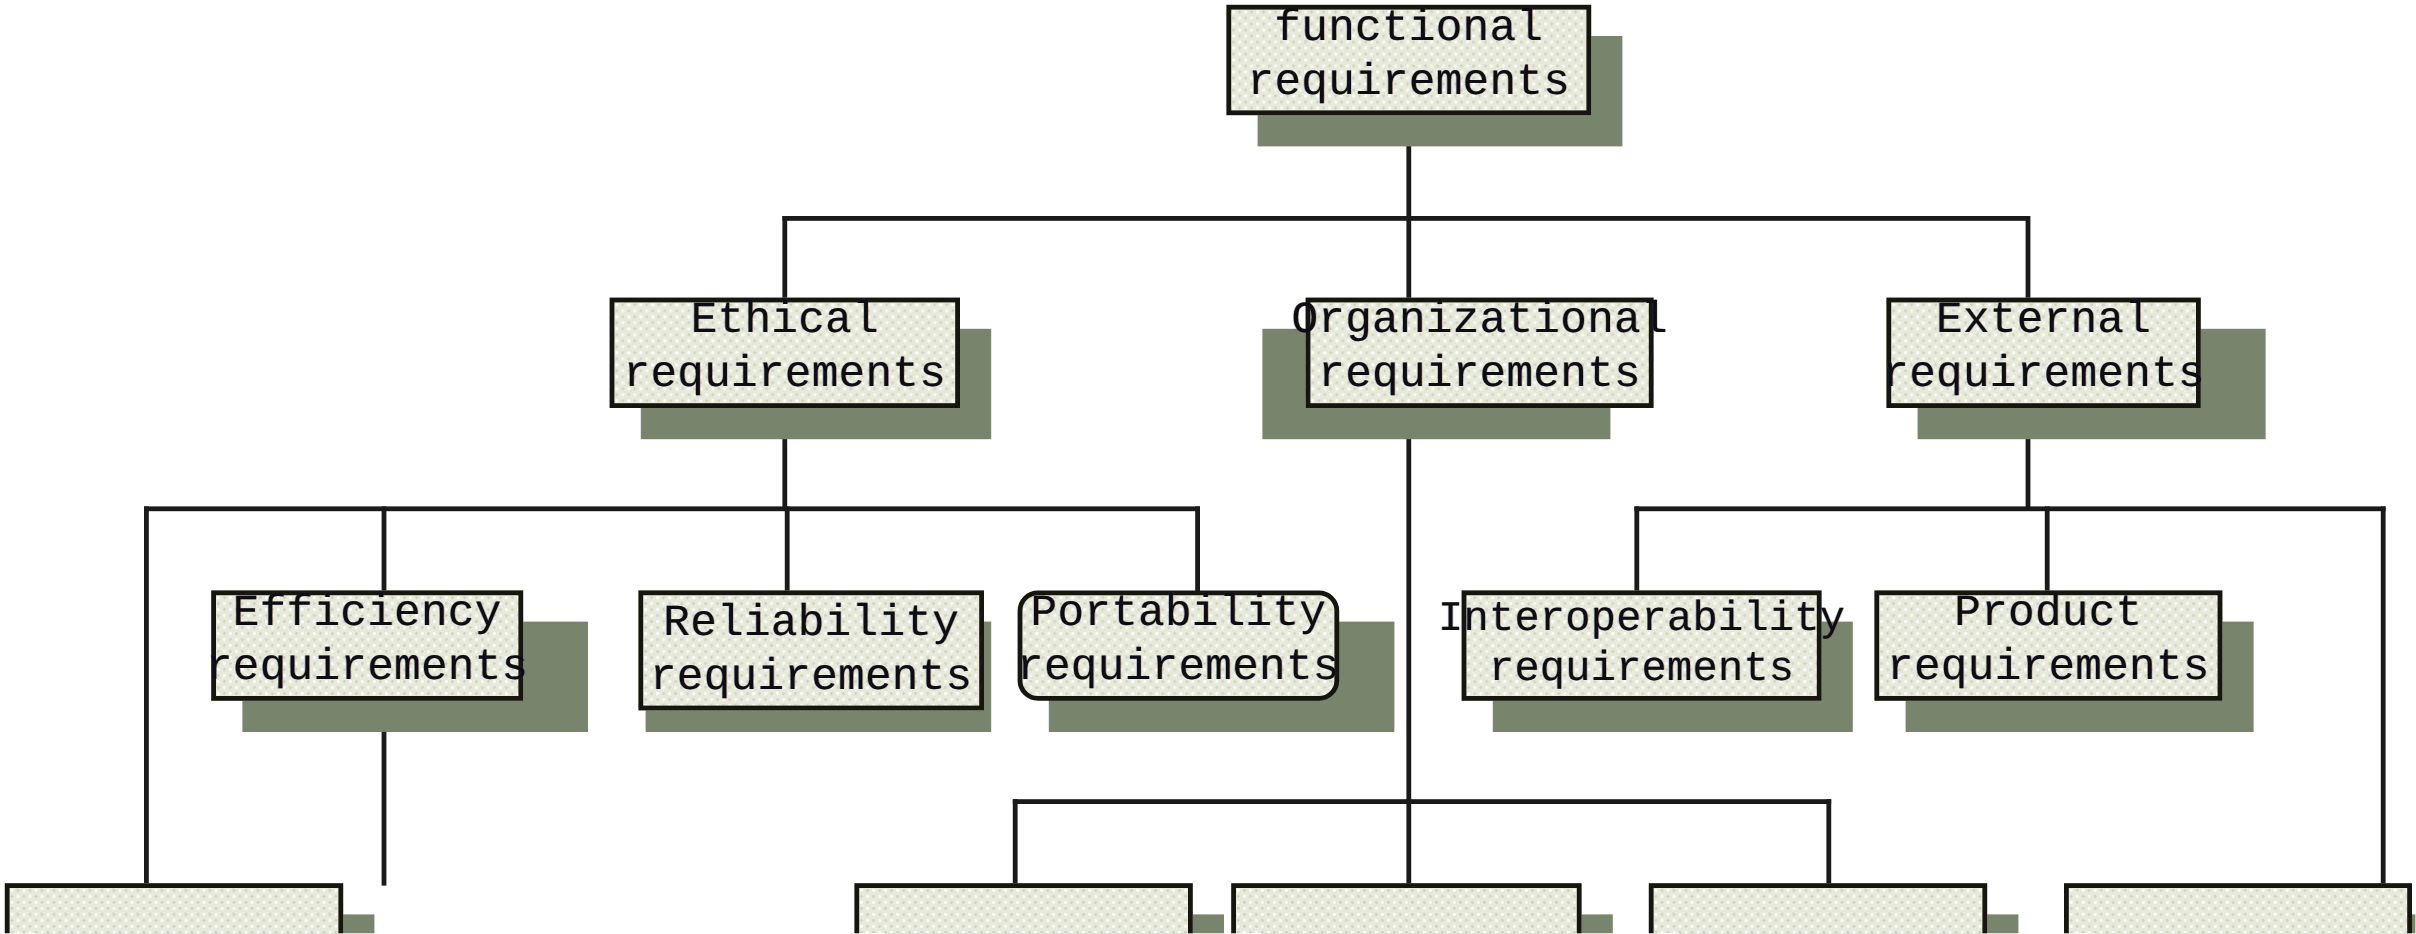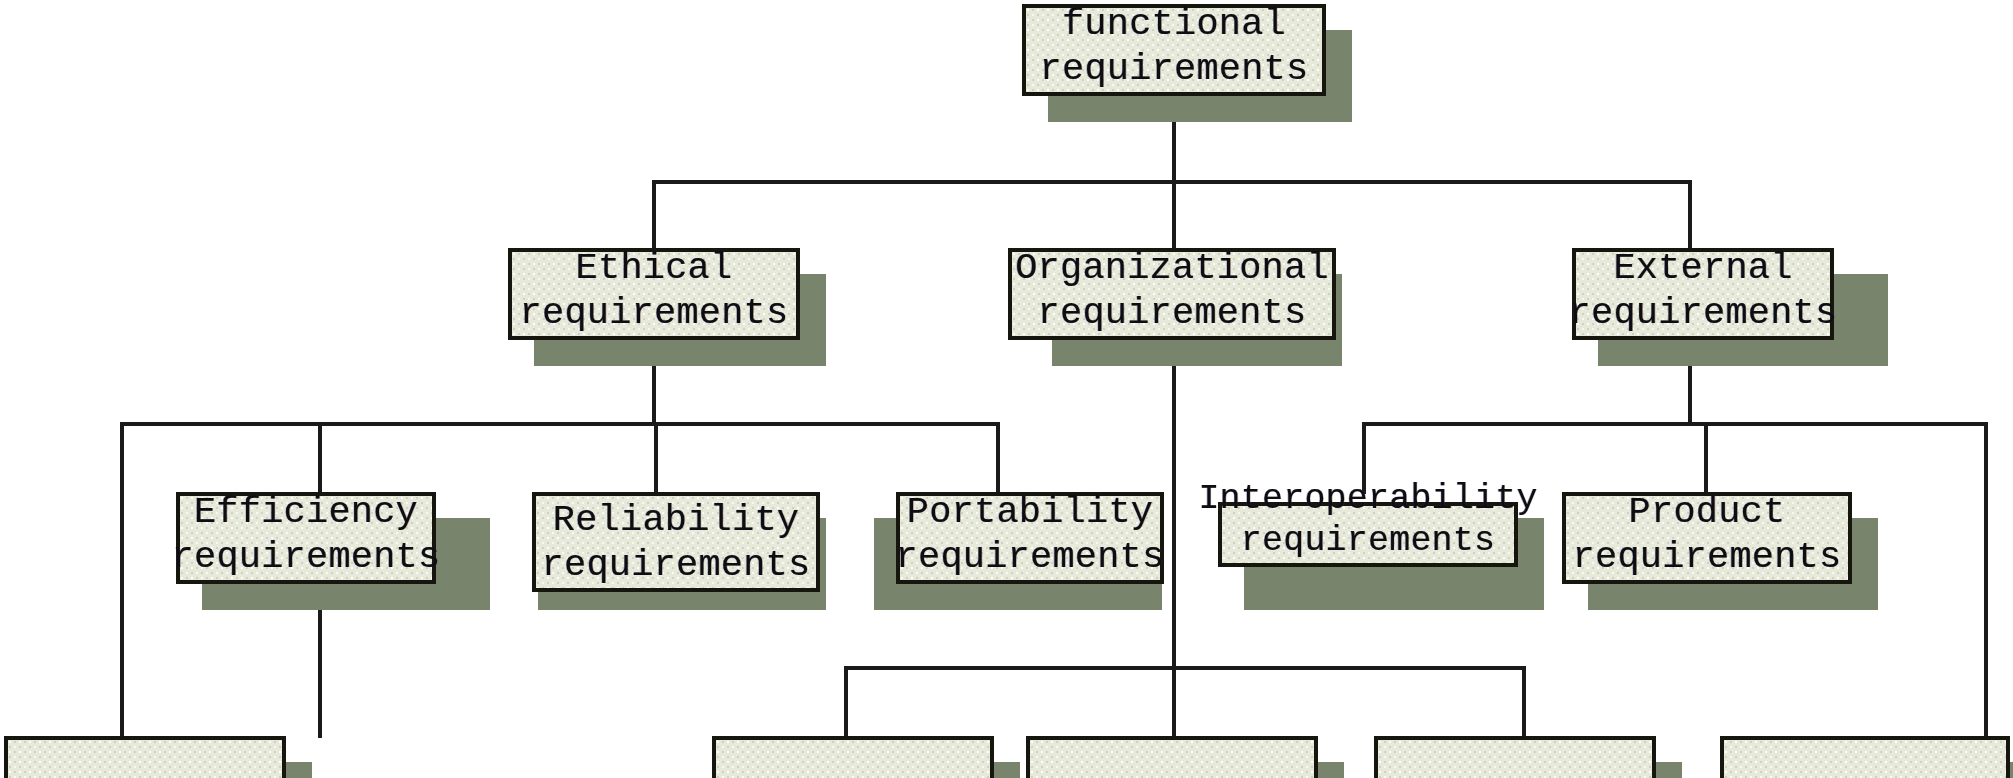--- a/index.html
+++ b/index.html
@@ -102,46 +102,46 @@
       <div class="node" style="left: 1022px; top: 4px; width: 304px; height: 92px;">
         <span class="node-label">Non-functional
 requirements</span>
       </div>
       <div class="node-shadow" style="left: 534px; top: 274px; width: 292px; height: 92px;"></div>
       <div class="node" style="left: 508px; top: 248px; width: 292px; height: 92px;">
         <span class="node-label">Ethical
 requirements</span>
       </div>
       <div class="node-shadow" style="left: 1052px; top: 274px; width: 290px; height: 92px;"></div>
-      <div class="node" style="left: 1008px; top: 248px; width: 328px; height: 92px;">
+      <div class="node" style="left: 1088px; top: 248px; width: 290px; height: 92px;">
         <span class="node-label">Organizational
 requirements</span>
       </div>
       <div class="node-shadow" style="left: 1598px; top: 274px; width: 290px; height: 92px;"></div>
       <div class="node" style="left: 1572px; top: 248px; width: 262px; height: 92px;">
         <span class="node-label">External
 requirements</span>
       </div>
       <div class="node-shadow" style="left: 202px; top: 518px; width: 288px; height: 92px;"></div>
       <div class="node" style="left: 176px; top: 492px; width: 260px; height: 92px;">
         <span class="node-label">Efficiency
 requirements</span>
       </div>
       <div class="node-shadow" style="left: 538px; top: 518px; width: 288px; height: 92px;"></div>
       <div class="node" style="left: 532px; top: 492px; width: 288px; height: 100px;">
         <span class="node-label">Reliability
 requirements</span>
       </div>
       <div class="node-shadow" style="left: 874px; top: 518px; width: 288px; height: 92px;"></div>
-      <div class="node" style="left: 896px; top: 492px; width: 268px; height: 92px;">
+      <div class="node" style="left: 848px; top: 492px; width: 268px; height: 92px; border-radius: 17px;">
         <span class="node-label">Portability
 requirements</span>
       </div>
       <div class="node-shadow" style="left: 1244px; top: 518px; width: 300px; height: 92px;"></div>
-      <div class="node" style="left: 1218px; top: 492px; width: 300px; height: 65px; margin-top: 10px;">
+      <div class="node" style="left: 1218px; top: 492px; width: 300px; height: 92px;">
         <span class="node-label" style="font-size: 35px;">Interoperability
 requirements</span>
       </div>
       <div class="node-shadow" style="left: 1588px; top: 518px; width: 290px; height: 92px;"></div>
       <div class="node" style="left: 1562px; top: 492px; width: 290px; height: 92px;">
         <span class="node-label">Product
 requirements</span>
       </div>
       <div class="node-shadow" style="left: 30px; top: 762px; width: 282px; height: 92px;"></div>
       <div class="node" style="left: 4px; top: 736px; width: 282px; height: 92px;">

